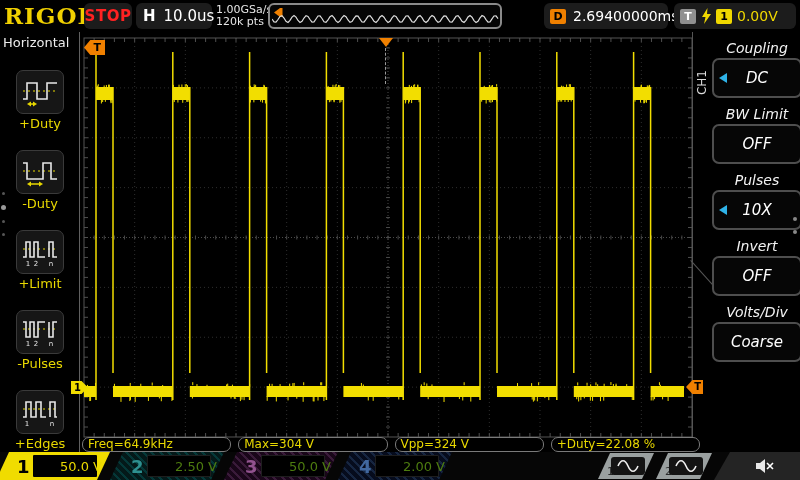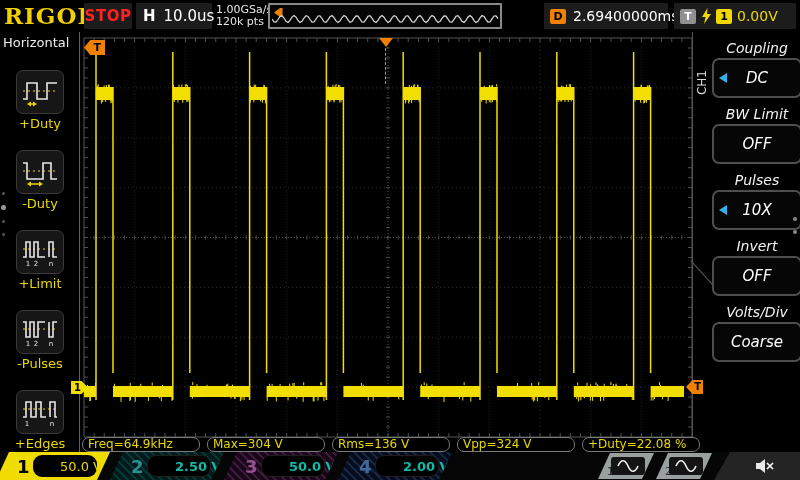--- a/index.html
+++ b/index.html
@@ -3,21 +3,21 @@
 <meta charset="utf-8">
 <style>
   html,body{margin:0;padding:0;background:#000;}
   #screen{position:relative;width:800px;height:480px;background:#000;overflow:hidden;
           font-family:"DejaVu Sans",sans-serif;color:#e8e8e8;}
 
   
   #topbar{position:absolute;left:0;top:0;width:800px;height:32px;background:#000;}
   #logo{position:absolute;left:4px;top:2px;font-family:"DejaVu Serif",serif;font-weight:bold;
         font-size:23px;color:#f0d000;letter-spacing:1px;}
-  .tb-box{position:absolute;top:3px;height:26px;background:#1c1c1c;border-radius:1px;
+  .tb-box{position:absolute;top:3px;height:26px;background:#1c1c1c;border-radius:6px;
           box-sizing:border-box;display:flex;align-items:center;}
   #stop-box{left:84px;width:48px;justify-content:center;color:#ff2222;font-weight:bold;
             font-size:15px;letter-spacing:.5px;}
   #h-box{left:136px;width:76px;padding:0 7px;gap:8px;font-size:15px;color:#fff;}
   #h-box .hlab{font-weight:bold;}
   #acq{position:absolute;left:216px;top:4px;font-size:11px;line-height:12px;color:#e6e6e6;}
   #preview{left:268px;width:234px;border:2px solid #8a8a8a;background:#050505;padding:0;}
   #preview svg{position:absolute;left:2px;top:2px;}
   #pv-bracket{position:absolute;left:3px;top:2px;}
   #d-box{left:544px;width:124px;padding:0 6px;gap:7px;}
@@ -82,33 +82,33 @@
             border-right:8px solid #2fb3e8;}
   #menu-dots{position:absolute;right:3px;top:176px;}
   #menu-dots div{width:4px;height:4px;border-radius:50%;background:#888;margin:9px 0;}
 
   
   #bottombar{position:absolute;left:0;top:452px;width:800px;height:28px;background:#060606;}
   .chblock{position:absolute;top:0;height:28px;width:114px;
            clip-path:polygon(13px 0,100% 0,calc(100% - 13px) 100%,0 100%);
            display:flex;align-items:center;cursor:default;}
   .chblock .digit{font-size:18px;font-weight:bold;margin-left:21px;width:13px;flex:0 0 auto;}
-  .ch-valuebox{background:#000;border-radius:9px;height:22px;width:64px;display:flex;
+  .ch-valuebox{background:#000;border-radius:1px;height:22px;width:64px;display:flex;
                align-items:center;gap:5px;padding:0 22px;margin-left:3px;box-sizing:border-box;
                font-size:13px;white-space:nowrap;}
   .chblock.active{background:#f0dc00;}
   .chblock.active .digit{color:#000;}
   .chblock.active .ch-valuebox{color:#e8d800;}
   .ch2{background:repeating-linear-gradient(45deg,rgba(0,170,170,.30) 0 2px,rgba(4,26,26,.95) 2px 6px);}
   .ch2 .digit{color:#2e8f8f;}
   .ch3{background:repeating-linear-gradient(45deg,rgba(190,80,190,.28) 0 2px,rgba(26,6,26,.95) 2px 6px);}
   .ch3 .digit{color:#92538f;}
   .ch4{background:repeating-linear-gradient(45deg,rgba(60,110,200,.30) 0 2px,rgba(6,12,30,.95) 2px 6px);}
   .ch4 .digit{color:#41689f;}
-  .chblock:not(.active) .ch-valuebox{color:#14b8a6;border:1px solid #1e1e1e;font-weight:bold;}
+  .chblock:not(.active) .ch-valuebox{color:#4d7c0f;border:1px solid #1e1e1e;}
   .srcbtn{position:absolute;top:1px;height:26px;width:56px;background:#9aa0a0;
           clip-path:polygon(12px 0,100% 0,calc(100% - 12px) 100%,0 100%);}
   .srcbtn .sdigit{position:absolute;left:9px;bottom:1px;font-size:11px;color:#2a2a2a;}
   .srcbtn .sinebox{position:absolute;right:9px;top:4px;width:34px;height:18px;background:#141414;
                    border-radius:3px;display:flex;align-items:center;justify-content:center;}
   #rightstrip{position:absolute;left:714px;top:0;width:86px;height:28px;background:#242424;
               clip-path:polygon(16px 0,100% 0,100% 100%,0 100%);}
   #speaker{position:absolute;left:40px;top:6px;}
 </style>
 </head>
@@ -791,21 +791,20 @@
     <div id="tpos-corner">T</div>
     <div id="trig-triangle"></div>
     <div id="trig-dash"></div>
     <div id="ch1-marker">1</div>
     <div id="trig-level">T</div>
   </div>
 
   <div id="meas-row">
     <div class="meas">Freq=64.9kHz</div>
     <div class="meas">Max=304 V</div>
-    <div class="meas">Rms=136 V</div>
     <div class="meas">Vpp=324 V</div>
     <div class="meas">+Duty=22.08 %</div>
   </div>
 
   <div id="menu">
     <div id="ch-tab">CH1</div>
     <div id="menu-diag"></div>
 
     <div class="menu-item" style="top:8px">
       <div class="mi-label">Coupling</div>

